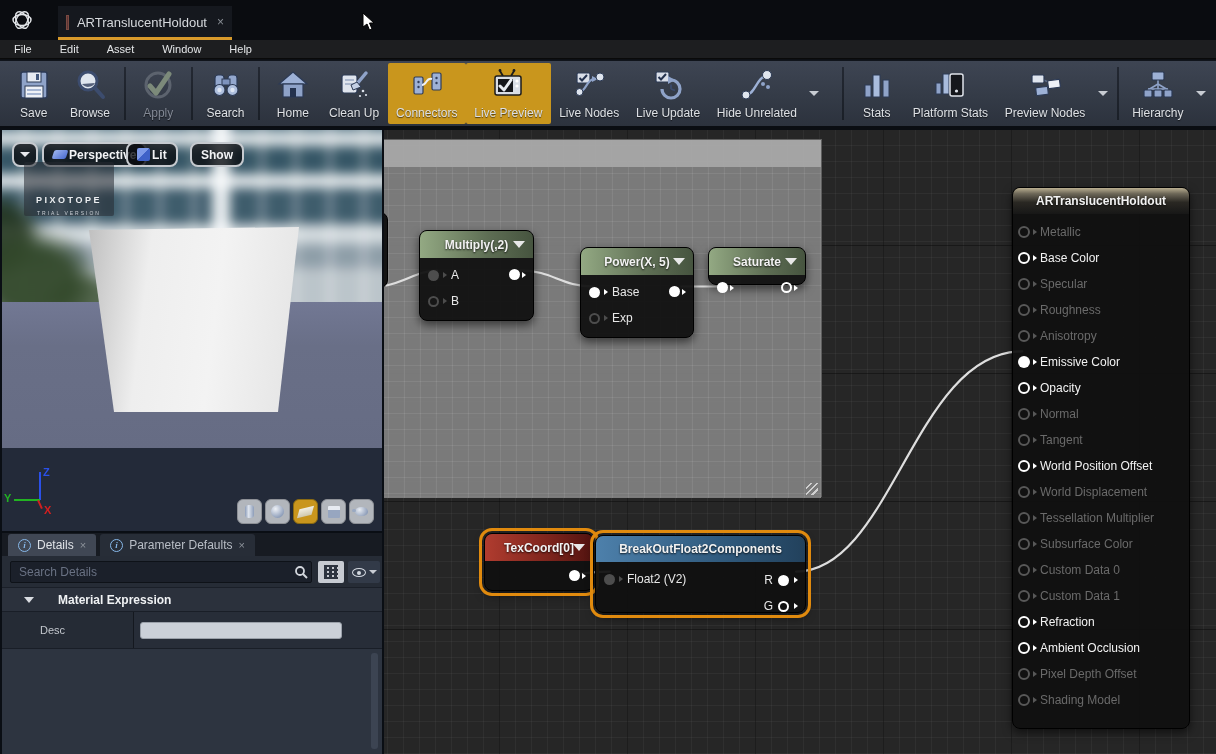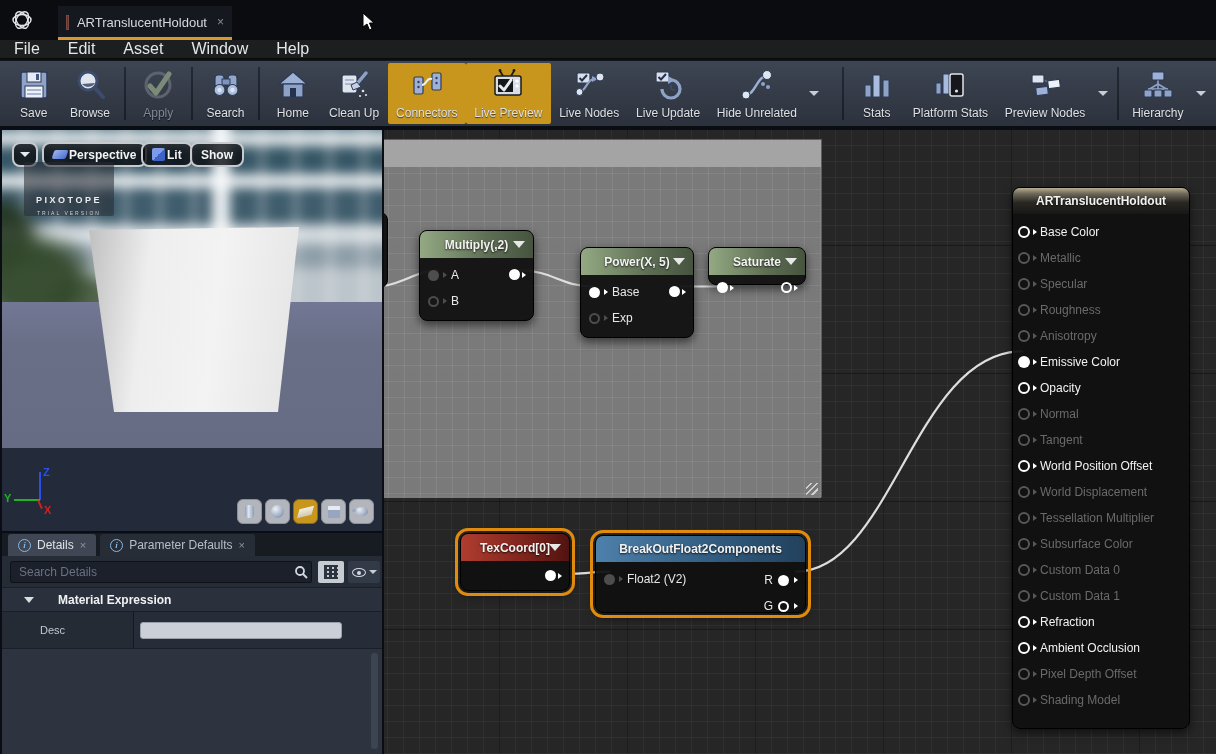--- a/index.html
+++ b/index.html
@@ -16,21 +16,21 @@
     repeating-linear-gradient(0deg,#5c3434 0 2px,#3a2222 2px 4px),
     repeating-linear-gradient(90deg,#5c3434 0 2px,#3a2222 2px 4px);background-blend-mode:lighten;}
   .doc-tab .tab-label{color:#d6d9dd;font-size:13px;white-space:nowrap;}
   .doc-tab .tab-close{color:#8a8f96;font-size:12px;margin-left:2px;cursor:pointer;}
   .tab-underline{position:absolute;left:58px;top:37px;width:174px;height:3px;background:#d89a2b;}
   .mouse-cursor{position:absolute;left:362px;top:12px;z-index:99;}
 
   
   .menubar{position:absolute;left:0;top:40px;width:1216px;height:19px;background:#1d1e20;
     display:flex;align-items:center;border-bottom:1px solid #0a0a0a;}
-  .menu-item{color:#e4e6e8;font-size:16px;padding:0 14px;height:100%;display:flex;align-items:center;cursor:default;}
+  .menu-item{color:#e4e6e8;font-size:11px;padding:0 14px;height:100%;display:flex;align-items:center;cursor:default;}
 
   
   .toolbar{position:absolute;left:0;top:60px;width:1216px;height:68px;
     background:linear-gradient(180deg,#3e4553 0%,#343b47 55%,#2c323d 100%);
     border-top:1px solid #10141b;border-bottom:2px solid #0a0d12;
     display:flex;align-items:stretch;padding:2px 6px;}
   .tbtn{display:flex;flex-direction:column;align-items:center;justify-content:flex-end;
     padding:3px 9px 4px;min-width:48px;cursor:pointer;border-radius:2px;}
   .tbtn .ticon{width:38px;height:38px;display:flex;align-items:center;justify-content:center;}
   .tbtn .tlabel{font-size:12px;color:#dde0e4;margin-top:2px;white-space:nowrap;text-shadow:0 1px 1px rgba(0,0,0,.6);}
@@ -468,21 +468,21 @@
         <div class="vp-object"></div>
 
         <div class="vp-controls">
           <div class="vp-btn vp-dd" style="left:10px;">
             <span class="caret"></span>
           </div>
           <div class="vp-btn" style="left:40px;">
             <span class="vp-persp-icon"></span>
             <span>Perspective</span>
           </div>
-          <div class="vp-btn" style="left:139px;">
+          <div class="vp-btn" style="left:124px;">
             <span class="vp-cubeicon"></span>
             <span>Lit</span>
           </div>
           <div class="vp-btn" style="left:188px;">
             <span>Show</span>
           </div>
 
           <div class="watermark">
             <span class="wm1">PIXOTOPE</span>
             <span class="wm2">TRIAL VERSION</span>
@@ -640,21 +640,21 @@
             <span class="pin fw"></span>
               <span class="parrow"></span>
           </div>
           <div class="outpin" style="right:7px;top:7px;">
             <span class="pin rw"></span>
               <span class="parrow"></span>
           </div>
         </div>
       </div>
 
-      <div class="node selected" style="left:76px;top:403px;width:110px;height:58px;">
+      <div class="node selected" style="left:100px;top:403px;width:110px;height:58px;">
         <div class="nhdr hdr-red">
           <span class="ntitle">TexCoord[0]</span>
           <span class="chev"></span>
         </div>
         <div class="nbody" style="height:26px;">
           <div class="outpin" style="right:7px;top:9px;">
             <span class="pin fw"></span>
               <span class="parrow"></span>
           </div>
         </div>
@@ -682,33 +682,33 @@
               <span class="parrow"></span>
           </div>
         </div>
       </div>
 
       <div class="node main-node" style="left:628px;top:57px;height:542px;">
         <div class="nhdr hdr-main">
           <span class="ntitle">ARTranslucentHoldout</span>
         </div>
         <div class="mp-rows">
+          <div class="mp-row dim">
+              <span class="mpin rd"></span>
+              <span class="mp-arrow"></span>
+              <span class="mp-label">Metallic</span>
+            </div>
           <div class="mp-row on">
               <span class="mpin rw"></span>
               <span class="mp-arrow"></span>
               <span class="mp-label">Base Color</span>
             </div>
           <div class="mp-row dim">
               <span class="mpin rd"></span>
               <span class="mp-arrow"></span>
-              <span class="mp-label">Metallic</span>
-            </div>
-          <div class="mp-row dim">
-              <span class="mpin rd"></span>
-              <span class="mp-arrow"></span>
               <span class="mp-label">Specular</span>
             </div>
           <div class="mp-row dim">
               <span class="mpin rd"></span>
               <span class="mp-arrow"></span>
               <span class="mp-label">Roughness</span>
             </div>
           <div class="mp-row dim">
               <span class="mpin rd"></span>
               <span class="mp-arrow"></span>

